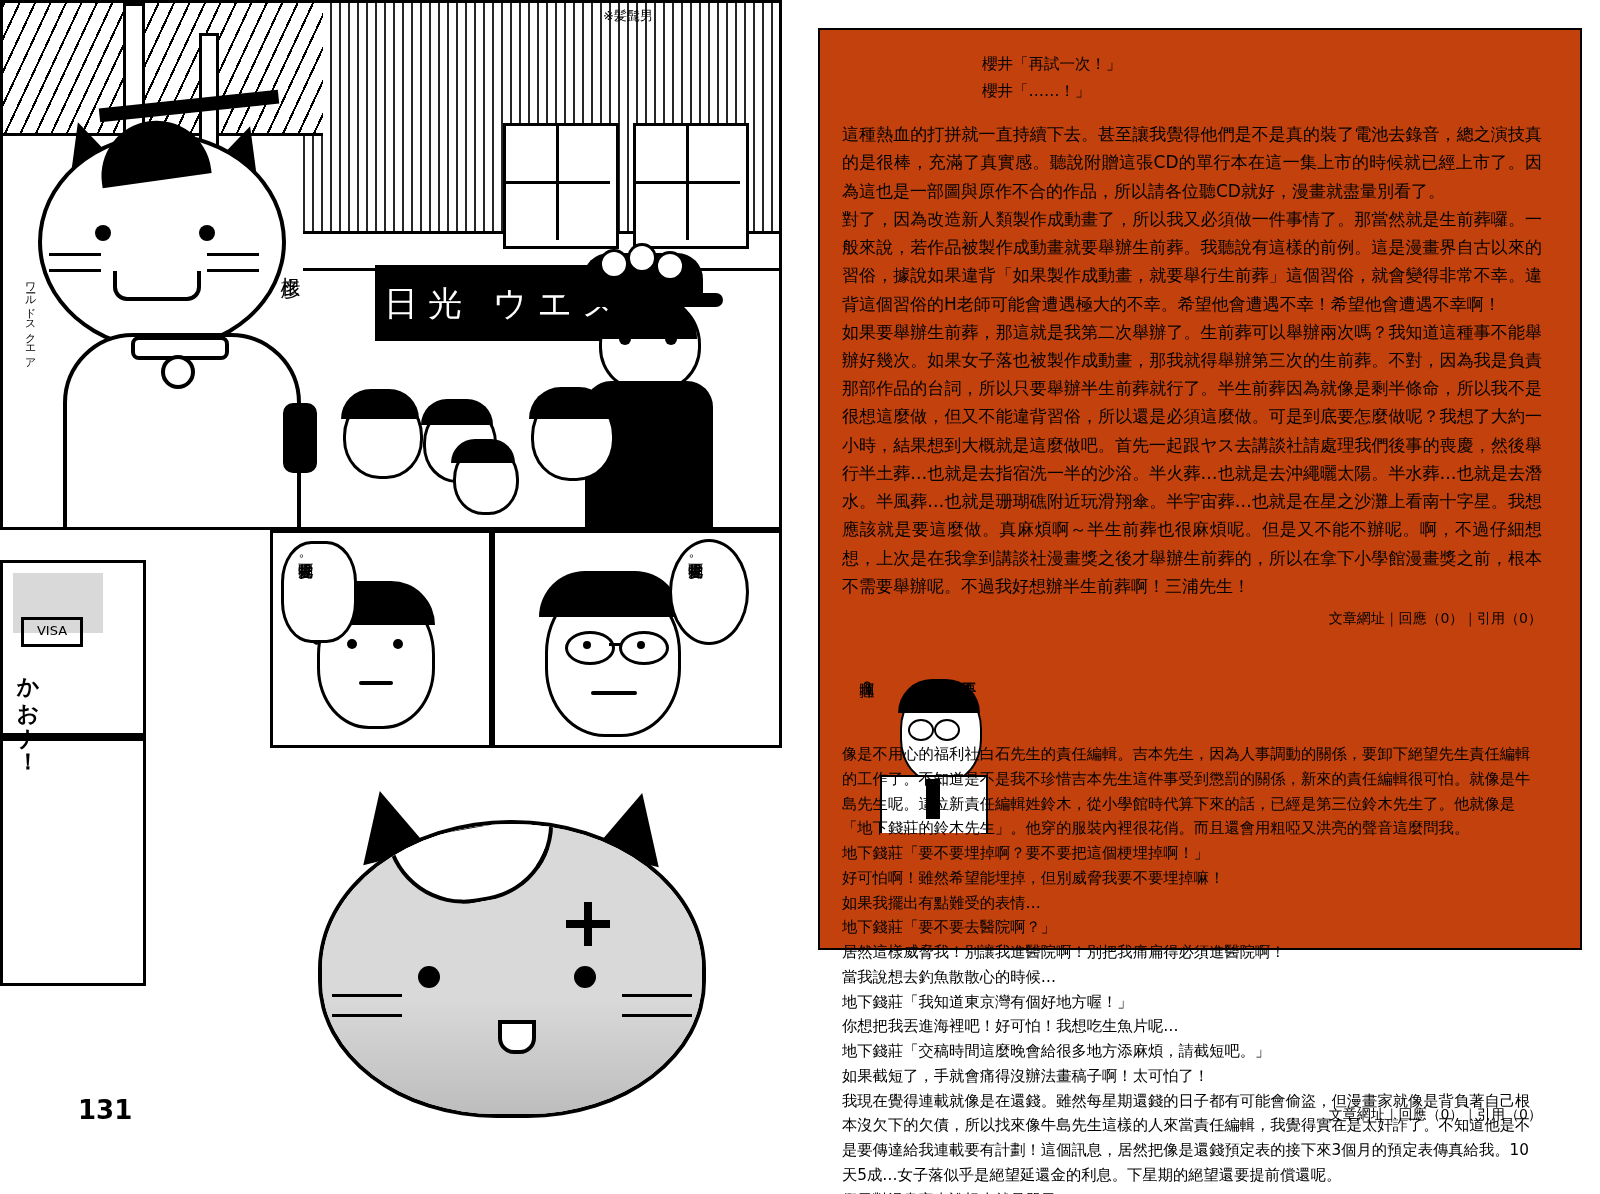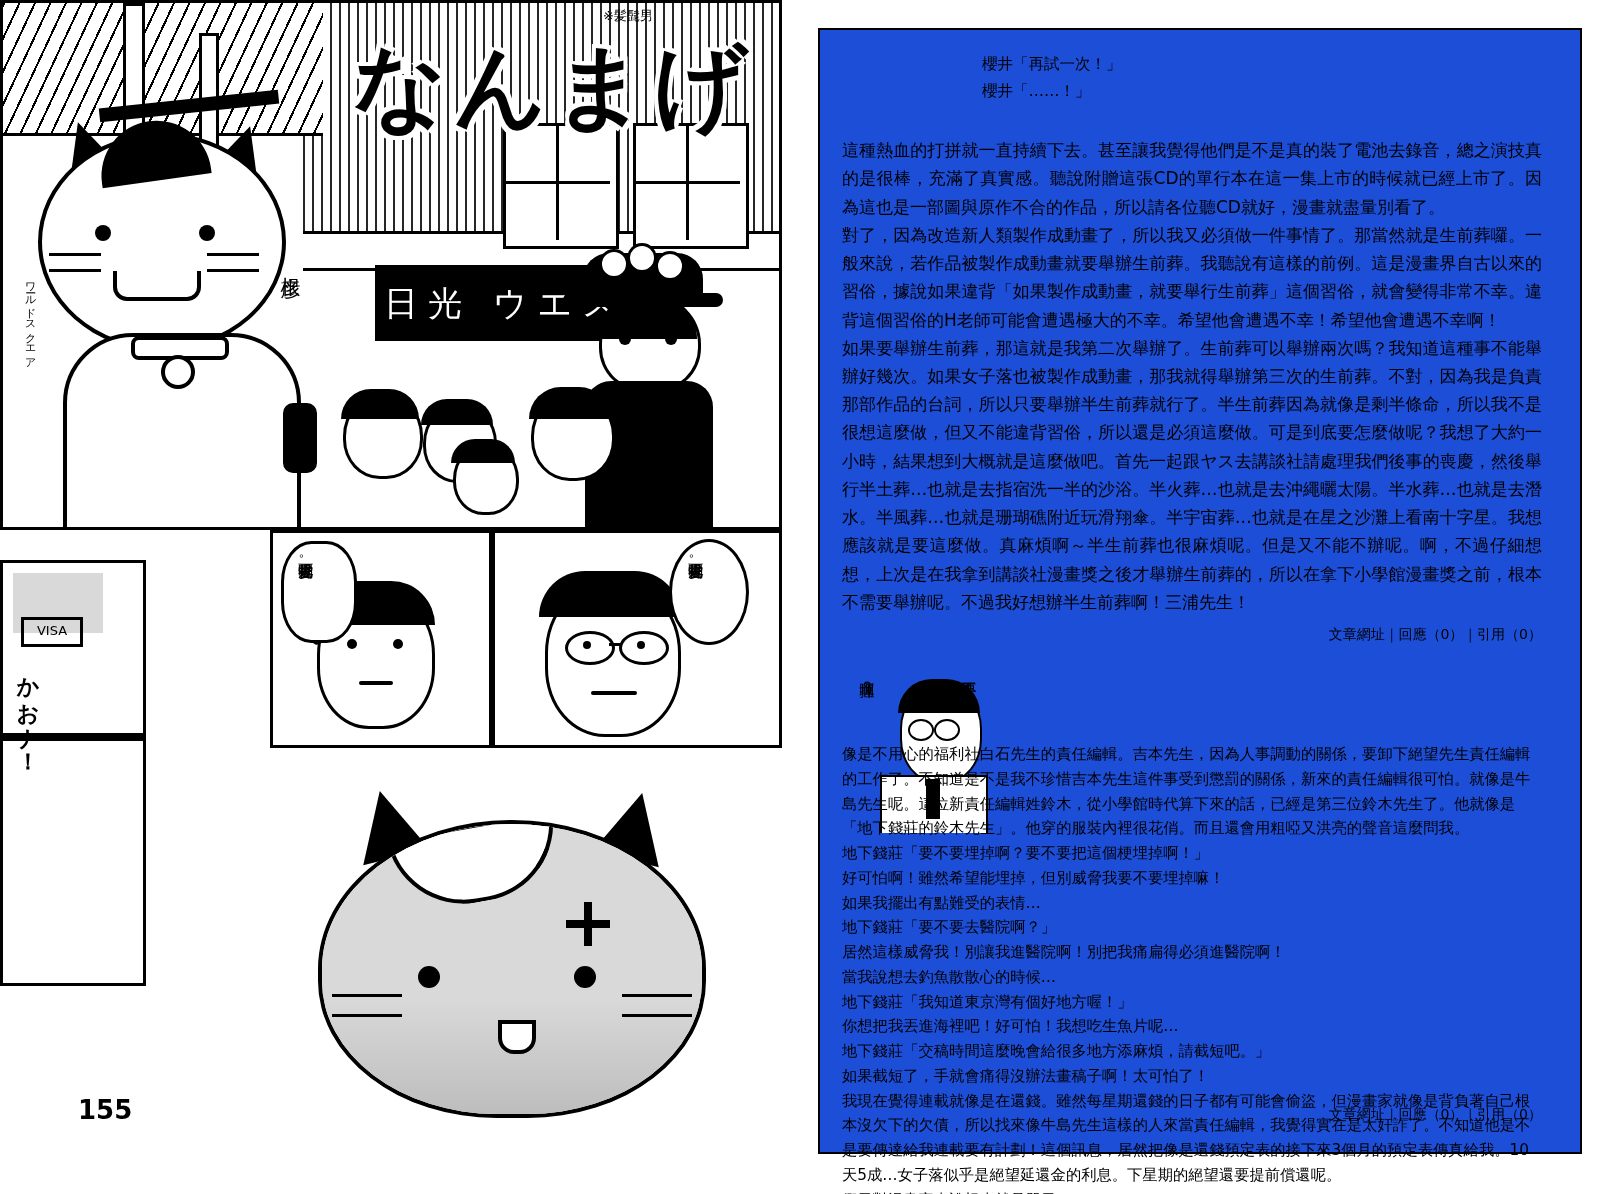--- a/index.html
+++ b/index.html
@@ -63,21 +63,21 @@
   .girl-hair{position:absolute;left:594px;top:290px;width:100px;height:46px;background:#000;border-radius:50px 50px 0 0;}
   .girl-body{position:absolute;left:582px;top:378px;width:128px;height:152px;background:#000;border-radius:26px 26px 0 0;}
   .flower{position:absolute;width:24px;height:24px;border:3px solid #000;border-radius:50%;background:#fff;}
 
   .pageno{position:absolute;left:78px;top:1095px;font-size:26px;font-weight:bold;color:#000;}
 
   .vanbox{position:absolute;left:0;top:560px;width:140px;height:420px;border:3px solid #000;background:#fff;overflow:hidden;}
   .vanlabel{position:absolute;writing-mode:vertical-rl;font-size:22px;font-weight:bold;}
 
   
-  .right{position:absolute;left:818px;top:28px;width:764px;height:1126px;border:2px solid #000;box-sizing:border-box;background:#1d4ed8;}
+  .right{position:absolute;left:818px;top:28px;width:764px;height:922px;border:2px solid #000;box-sizing:border-box;background:#c2410c;}
   .rcontent{position:absolute;left:22px;top:22px;width:700px;height:1080px;}
   .dlg{font-size:15.5px;line-height:1.62;color:#000;margin:0 0 2px 0;padding-left:140px;}
   .para{font-size:17px;line-height:1.66;color:#000;text-align:justify;margin:0;}
   .meta{font-size:14px;color:#000;text-align:right;margin-top:10px;}
   .rule{border:none;border-top:1px solid #000;margin:4px 0 10px 0;}
   .h2{font-size:19px;font-weight:bold;margin:0 0 10px 0;color:#000;}
   .sectionbody{font-size:15.3px;line-height:1.62;color:#000;}
   .sectionbody p{margin:0;}
 
   .portrait{position:absolute;left:22px;top:615px;width:120px;height:160px;}
@@ -112,21 +112,20 @@
 
       <div class="roofbeam"></div>
       <div class="pole" style="left:120px;top:0;width:16px;height:170px;"></div>
       <div class="pole" style="left:196px;top:30px;width:14px;height:150px;"></div>
       <div class="blkshape" style="left:96px;top:96px;width:180px;height:14px;transform:rotate(-6deg);"></div>
 
       <div class="sign">
         <span>日光 ウエスタ</span>
       </div>
 
-      <div class="title">なんまげ</div>
       <div class="title-note">※髪髭男</div>
 
       <div class="vlabel" style="left:276px;top:258px;">彦根</div>
       <div class="vlabel" style="left:20px;top:272px;font-size:11px;">ワールドスクエア</div>
 
       <div class="girl-hat"></div>
       <div class="girl-brim"></div>
       <div class="flower" style="left:596px;top:246px;"></div>
       <div class="flower" style="left:624px;top:240px;"></div>
       <div class="flower" style="left:652px;top:248px;"></div>
@@ -205,28 +204,28 @@
       <div class="eye" style="left:252px;top:142px;"></div>
       <div class="nose"></div>
       <div class="cross" style="left:262px;top:78px;width:8px;height:44px;"></div>
       <div class="cross" style="left:244px;top:96px;width:44px;height:8px;"></div>
       <div class="whisk" style="left:10px;top:170px;width:70px;"></div>
       <div class="whisk" style="left:10px;top:190px;width:70px;"></div>
       <div class="whisk" style="left:300px;top:170px;width:70px;"></div>
       <div class="whisk" style="left:300px;top:190px;width:70px;"></div>
     </div>
 
-    <div class="pageno">155</div>
+    <div class="pageno">131</div>
   </div>
 
   <div class="right">
     <div class="rcontent">
 
       <div class="dlg">櫻井「再試一次！」</div>
-      <div class="dlg" style="margin-bottom:32px;">櫻井「……！」</div>
+      <div class="dlg" style="margin-bottom:16px;">櫻井「……！」</div>
 
       <div class="para" style="white-space:pre-wrap;">這種熱血的打拼就一直持續下去。甚至讓我覺得他們是不是真的裝了電池去錄音，總之演技真的是很棒，充滿了真實感。聽說附贈這張CD的單行本在這一集上市的時候就已經上市了。因為這也是一部圖與原作不合的作品，所以請各位聽CD就好，漫畫就盡量別看了。
 對了，因為改造新人類製作成動畫了，所以我又必須做一件事情了。那當然就是生前葬囉。一般來說，若作品被製作成動畫就要舉辦生前葬。我聽說有這樣的前例。這是漫畫界自古以來的習俗，據說如果違背「如果製作成動畫，就要舉行生前葬」這個習俗，就會變得非常不幸。違背這個習俗的H老師可能會遭遇極大的不幸。希望他會遭遇不幸！希望他會遭遇不幸啊！
 如果要舉辦生前葬，那這就是我第二次舉辦了。生前葬可以舉辦兩次嗎？我知道這種事不能舉辦好幾次。如果女子落也被製作成動畫，那我就得舉辦第三次的生前葬。不對，因為我是負責那部作品的台詞，所以只要舉辦半生前葬就行了。半生前葬因為就像是剩半條命，所以我不是很想這麼做，但又不能違背習俗，所以還是必須這麼做。可是到底要怎麼做呢？我想了大約一小時，結果想到大概就是這麼做吧。首先一起跟ヤス去講談社請處理我們後事的喪慶，然後舉行半土葬…也就是去指宿洗一半的沙浴。半火葬…也就是去沖繩曬太陽。半水葬…也就是去潛水。半風葬…也就是珊瑚礁附近玩滑翔傘。半宇宙葬…也就是在星之沙灘上看南十字星。我想應該就是要這麼做。真麻煩啊～半生前葬也很麻煩呢。但是又不能不辦呢。啊，不過仔細想想，上次是在我拿到講談社漫畫獎之後才舉辦生前葬的，所以在拿下小學館漫畫獎之前，根本不需要舉辦呢。不過我好想辦半生前葬啊！三浦先生！</div>
 
       <div class="meta">文章網址｜回應（0）｜引用（0）</div>
 
       <div class="portrait">
         <div class="pf-txt" style="left:96px;top:4px;">要不要</div>
         <div class="pf-txt" style="left:-6px;top:4px;">埋掉啊？</div>

